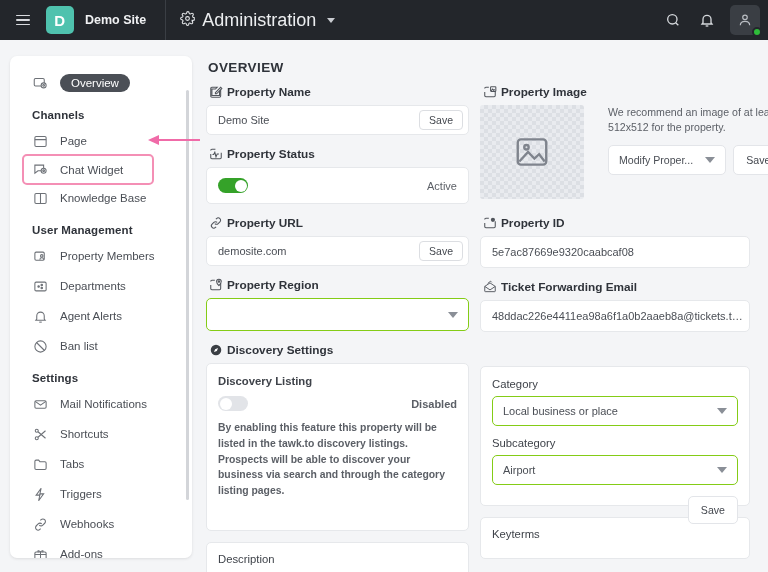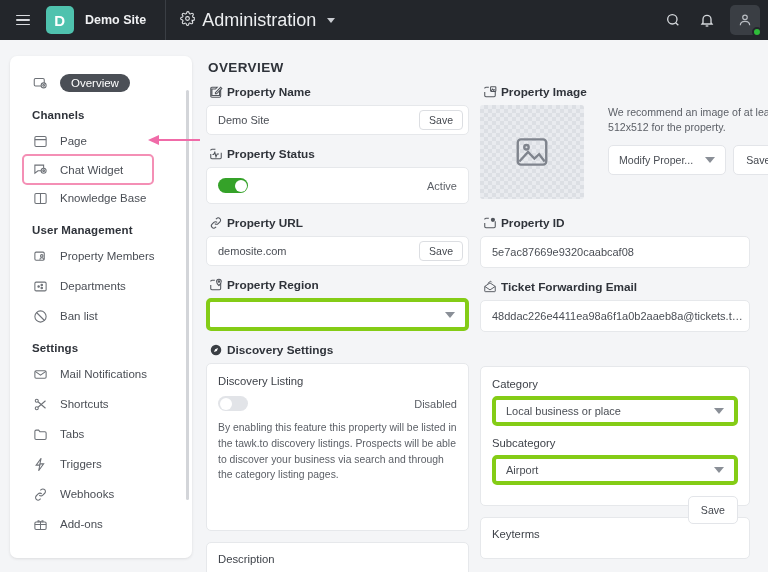--- a/index.html
+++ b/index.html
@@ -149,21 +149,21 @@
   .toggle .knob {
     position: absolute; top: 1.5px; width: 12px; height: 12px;
     border-radius: 50%; background: #fff;
   }
   .toggle.on .knob { right: 1.5px; }
   .toggle.off .knob { left: 1.5px; }
   .toggle-text { margin-left: auto; font-size: 11px; color: #5b5f66; }
 
   .select {
     display: flex; align-items: center; height: 30px;
-    background: #fff; border: 4px solid #84cc16; border-radius: 5px;
+    background: #fff; border: 1px solid #84cc16; border-radius: 5px;
     padding: 0 10px; cursor: pointer;
   }
   .select .sv { font-size: 11px; color: #4a4e55; flex: 1; }
   .caret {
     width: 0; height: 0; border-left: 5px solid transparent;
     border-right: 5px solid transparent; border-top: 6px solid #8a8f97;
   }
 
   
   .img-card { display: flex; gap: 24px; align-items: flex-start; }
@@ -315,20 +315,29 @@
           <svg width="15" height="15" viewBox="0 0 24 24" fill="none" stroke="#6d7177" stroke-width="1.7">
             <rect x="3" y="5" width="18" height="14" rx="2"></rect>
               <circle cx="9" cy="12" r="1.2" fill="#6d7177"></circle>
               <circle cx="14" cy="9.5" r="1.2" fill="#6d7177"></circle>
               <circle cx="14" cy="14.5" r="1.2" fill="#6d7177"></circle>
           </svg>
         </span>
         <span class="sb-label">Departments</span>
       </div>
 
+      <div class="sb-row">
+        <span class="sb-icon">
+          <svg width="15" height="15" viewBox="0 0 24 24" fill="none" stroke="#6d7177" stroke-width="1.7">
+            <path d="M18 16V11a6 6 0 1 0-12 0v5l-1.5 2h15z"></path>
+              <path d="M10 21h4"></path>
+          </svg>
+        </span>
+        <span class="sb-label">Agent Alerts</span>
+      </div>
 
       <div class="sb-row">
         <span class="sb-icon">
           <svg width="15" height="15" viewBox="0 0 24 24" fill="none" stroke="#6d7177" stroke-width="1.7">
             <circle cx="12" cy="12" r="9"></circle>
               <path d="M5.6 5.6l12.8 12.8"></path>
           </svg>
         </span>
         <span class="sb-label">Ban list</span>
       </div>
@@ -476,21 +485,21 @@
 
         <div class="sec-head tight">
           <span class="sec-icon">
             <svg width="14" height="14" viewBox="0 0 24 24">
               <circle cx="12" cy="12" r="9" fill="#3a3e44"></circle>
               <path d="M15.5 8.5l-2 5-5 2 2-5z" fill="#fff"></path>
             </svg>
           </span>
           <span class="sec-title">Discovery Settings</span>
         </div>
-        <div class="card disc-card" style="height:168px;">
+        <div class="card disc-card" style="height:168px;font-weight:bold;">
           <div class="disc-title">Discovery Listing</div>
           <div class="disc-toggle-row">
             <div class="toggle off">
                 <div class="knob"></div>
               </div>
             <span class="toggle-text">Disabled</span>
           </div>
           <div class="disc-desc">By enabling this feature this property will be listed in the tawk.to discovery listings. Prospects will be able to discover your business via search and through the category listing pages.</div>
         </div>
 

